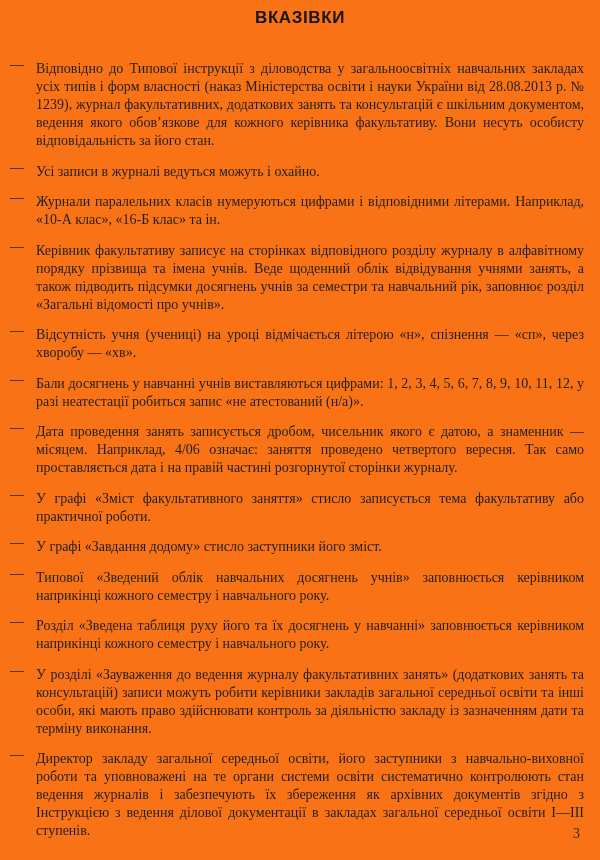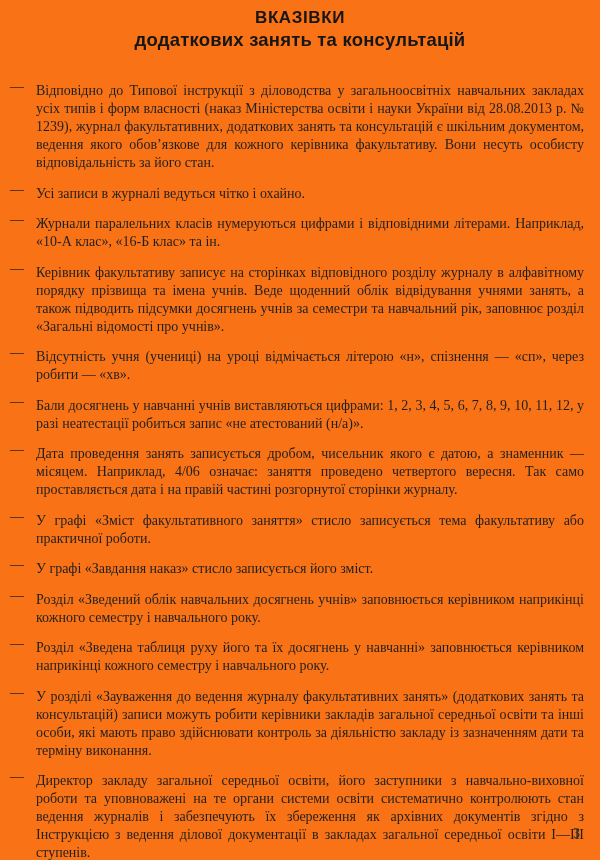--- a/index.html
+++ b/index.html
@@ -68,63 +68,62 @@
     color: #2a2a2a;
   }
 </style>
 </head>
 <body>
 
 <div class="page">
 
   <header class="title-block">
     <h1 class="main-title">ВКАЗІВКИ</h1>
-    <div class="subtitle">додаткових занять та консультацій</div>
   </header>
 
   <main class="content" id="instructions-list">
       <div class="item">
         <span class="dash">—</span>
         <p class="text">Відповідно до Типової інструкції з діловодства у загальноосвітніх навчальних закладах усіх типів і форм власності (наказ Міністерства освіти і науки України від 28.08.2013 р. № 1239), журнал факультативних, додаткових занять та консультацій є шкільним документом, ведення якого обов’язкове для кожного керівника факультативу. Вони несуть особисту відповідальність за його стан.</p>
       </div>
       <div class="item">
         <span class="dash">—</span>
-        <p class="text">Усі записи в журналі ведуться чітко і охайно.</p>
+        <p class="text">Усі записи в журналі ведуться можуть і охайно.</p>
       </div>
       <div class="item">
         <span class="dash">—</span>
         <p class="text">Журнали паралельних класів нумеруються цифрами і відповідними літерами. Наприклад, «10-А клас», «16-Б клас» та ін.</p>
       </div>
       <div class="item">
         <span class="dash">—</span>
         <p class="text">Керівник факультативу записує на сторінках відповідного розділу журналу в алфавітному порядку прізвища та імена учнів. Веде щоденний облік відвідування учнями занять, а також підводить підсумки досягнень учнів за семестри та навчальний рік, заповнює розділ «Загальні відомості про учнів».</p>
       </div>
       <div class="item">
         <span class="dash">—</span>
-        <p class="text">Відсутність учня (учениці) на уроці відмічається літерою «н», спізнення — «сп», через робити — «хв».</p>
+        <p class="text">Відсутність учня (учениці) на уроці відмічається літерою «н», спізнення — «сп», через хворобу — «хв».</p>
       </div>
       <div class="item">
         <span class="dash">—</span>
         <p class="text">Бали досягнень у навчанні учнів виставляються цифрами: 1, 2, 3, 4, 5, 6, 7, 8, 9, 10, 11, 12, у разі неатестації робиться запис «не атестований (н/а)».</p>
       </div>
       <div class="item">
         <span class="dash">—</span>
         <p class="text">Дата проведення занять записується дробом, чисельник якого є датою, а знаменник — місяцем. Наприклад, 4/06 означає: заняття проведено четвертого вересня. Так само проставляється дата і на правій частині розгорнутої сторінки журналу.</p>
       </div>
       <div class="item">
         <span class="dash">—</span>
         <p class="text">У графі «Зміст факультативного заняття» стисло записується тема факультативу або практичної роботи.</p>
       </div>
       <div class="item">
         <span class="dash">—</span>
-        <p class="text">У графі «Завдання наказ» стисло записується його зміст.</p>
+        <p class="text">У графі «Завдання додому» стисло заступники його зміст.</p>
       </div>
       <div class="item">
         <span class="dash">—</span>
-        <p class="text">Розділ «Зведений облік навчальних досягнень учнів» заповнюється керівником наприкінці кожного семестру і навчального року.</p>
+        <p class="text">Типової «Зведений облік навчальних досягнень учнів» заповнюється керівником наприкінці кожного семестру і навчального року.</p>
       </div>
       <div class="item">
         <span class="dash">—</span>
         <p class="text">Розділ «Зведена таблиця руху його та їх досягнень у навчанні» заповнюється керівником наприкінці кожного семестру і навчального року.</p>
       </div>
       <div class="item">
         <span class="dash">—</span>
         <p class="text">У розділі «Зауваження до ведення журналу факультативних занять» (додаткових занять та консультацій) записи можуть робити керівники закладів загальної середньої освіти та інші особи, які мають право здійснювати контроль за діяльністю закладу із зазначенням дати та терміну виконання.</p>
       </div>
       <div class="item">

